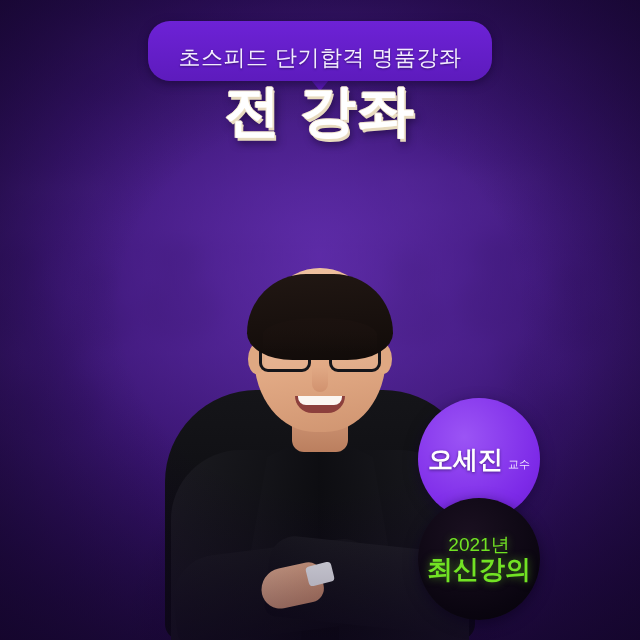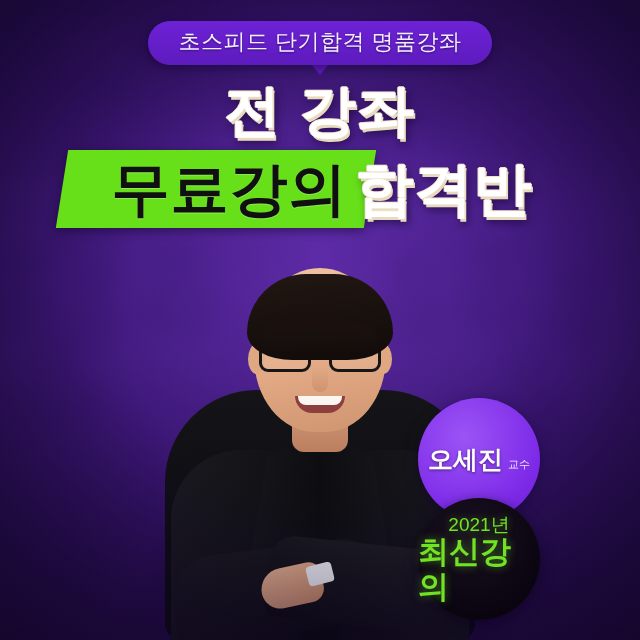--- a/index.html
+++ b/index.html
@@ -60,21 +60,21 @@
     position:absolute;inset:0;
     background:radial-gradient(ellipse 78% 72% at 50% 48%, transparent 40%, rgba(18,5,40,.78) 100%);
   }
 
   
   .pill-wrap{position:absolute;left:0;right:0;top:21px;display:flex;flex-direction:column;align-items:center;}
   .pill{
     position:relative;
     background:linear-gradient(180deg,#6d22d6 0%,#5d1bbd 100%);
     border-radius:22px;
-    padding:7px 30px 9px;
+    padding:23px 30px 9px;
     box-shadow:0 3px 10px rgba(18,4,46,.55);
   }
   .pill-text{
     color:#f3ecff;font-size:22px;font-weight:400;letter-spacing:.5px;line-height:1.25;
     text-shadow:0 1px 2px rgba(25,6,60,.6);white-space:nowrap;
   }
   .pill-tail{
     width:0;height:0;margin-top:-1px;
     border-left:9px solid transparent;border-right:9px solid transparent;
     border-top:11px solid #5d1bbd;
@@ -236,21 +236,21 @@
   }
   .prof-row{display:flex;align-items:baseline;gap:5px;}
   .prof-name{color:#fff;font-size:25px;font-weight:700;letter-spacing:0;text-shadow:0 1px 3px rgba(22,5,52,.55);}
   .prof-title{color:#f0e6ff;font-size:11px;font-weight:400;}
   .badge-new{
     left:418px;top:498px;width:122px;height:122px;
     background:radial-gradient(circle at 42% 30%, #1a1020, #0a0510 70%, #050208 100%);
     box-shadow:0 4px 14px rgba(10,2,28,.6);
   }
   .new-year{color:#72e324;font-size:19px;font-weight:400;line-height:1.12;text-shadow:0 0 8px rgba(114,227,36,.45);}
-  .new-label{color:#72e324;font-size:31px;font-weight:700;line-height:1.12;text-shadow:0 0 9px rgba(114,227,36,.5);}
+  .new-label{color:#72e324;font-size:26px;font-weight:700;line-height:1.12;text-shadow:0 0 9px rgba(114,227,36,.5);}
 </style>
 </head>
 <body>
 
 <div id="banner">
 
   <div class="photo-bg">
     <div class="hall-top">
       <div class="rig" style="left:60px;top:26px;width:120px;height:16px;"></div>
       <div class="rig" style="left:250px;top:14px;width:170px;height:20px;"></div>
@@ -317,27 +317,20 @@
 
   <div class="pill-wrap">
     <div class="pill">
       <div class="pill-text">초스피드 단기합격 명품강좌</div>
     </div>
     <div class="pill-tail"></div>
   </div>
 
   <div class="line1">전 강좌</div>
 
-  <div class="line2">
-    <div class="greenbar"></div>
-    <div class="line2-inner">
-      <span class="free-word">무료강의</span>
-      <span class="pass-word">합격반</span>
-    </div>
-  </div>
 
   <div class="badge badge-prof">
     <div class="prof-row">
       <span class="prof-name">오세진</span>
       <span class="prof-title">교수</span>
     </div>
   </div>
 
   <div class="badge badge-new">
     <span class="new-year">2021년</span>

